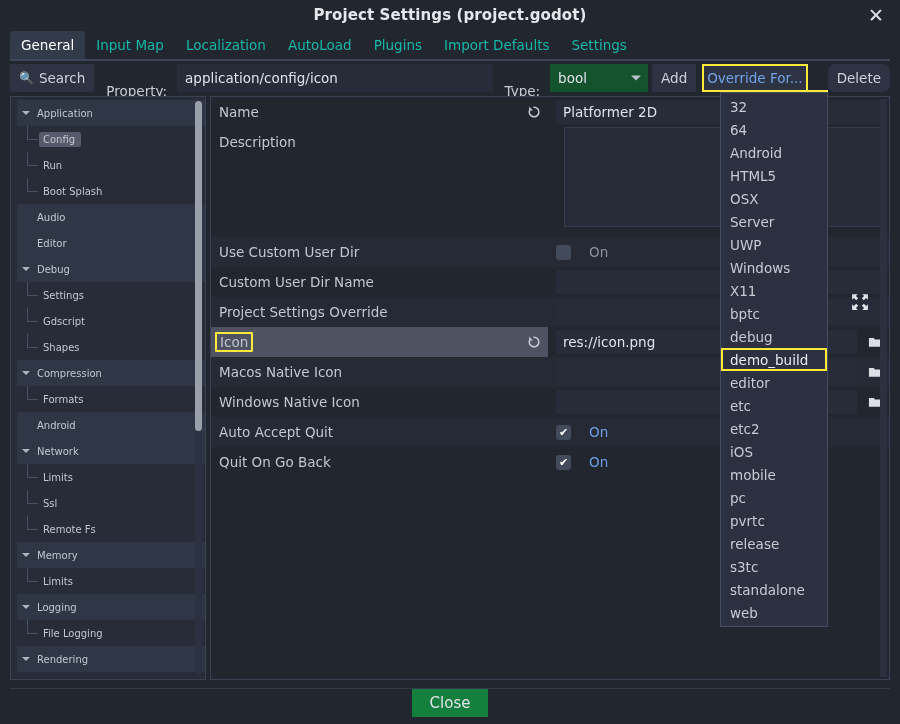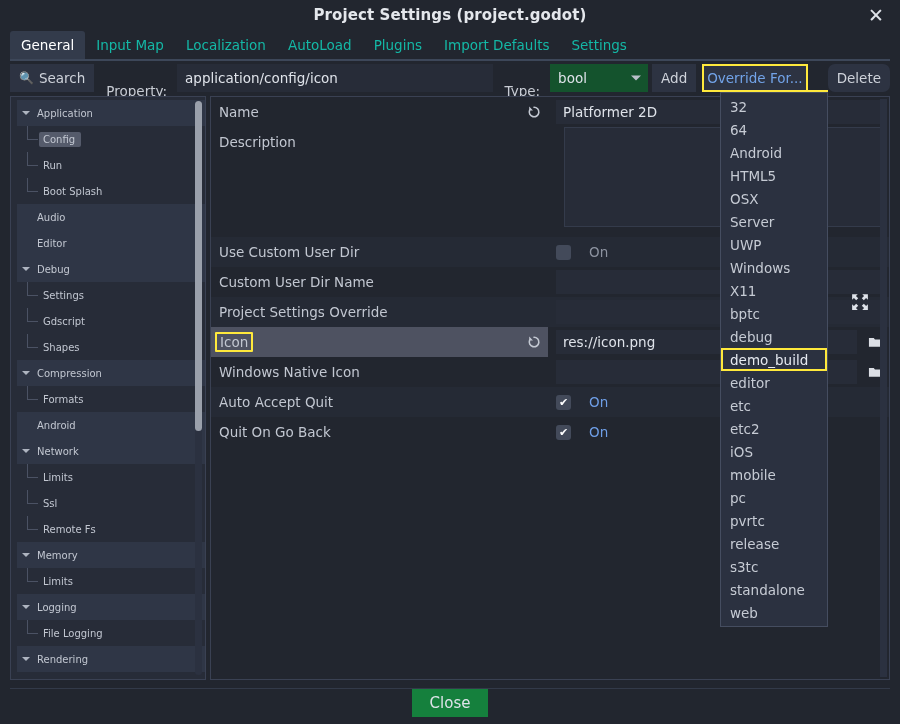--- a/index.html
+++ b/index.html
@@ -474,20 +474,33 @@
         </div>
         <div class="pvalue">
           <div class="vfield">res://icon.png</div>
           <div class="folder-btn">
             <svg viewBox="0 0 16 16" width="15" height="15">
               <path d="M1 3.2 H6.2 L7.4 4.8 H15 V12.6 H1 Z" fill="#dcdfe5"></path>
             </svg>
           </div>
         </div>
       </div>
+      <div class="prow alt">
+        <div class="pname">
+          <span>Macos Native Icon</span>
+        </div>
+        <div class="pvalue">
+          <div class="vfield"></div>
+          <div class="folder-btn">
+            <svg viewBox="0 0 16 16" width="15" height="15">
+              <path d="M1 3.2 H6.2 L7.4 4.8 H15 V12.6 H1 Z" fill="#dcdfe5"></path>
+            </svg>
+          </div>
+        </div>
+      </div>
       <div class="prow">
         <div class="pname">
           <span>Windows Native Icon</span>
         </div>
         <div class="pvalue">
           <div class="vfield"></div>
           <div class="folder-btn">
             <svg viewBox="0 0 16 16" width="15" height="15">
               <path d="M1 3.2 H6.2 L7.4 4.8 H15 V12.6 H1 Z" fill="#dcdfe5"></path>
             </svg>

